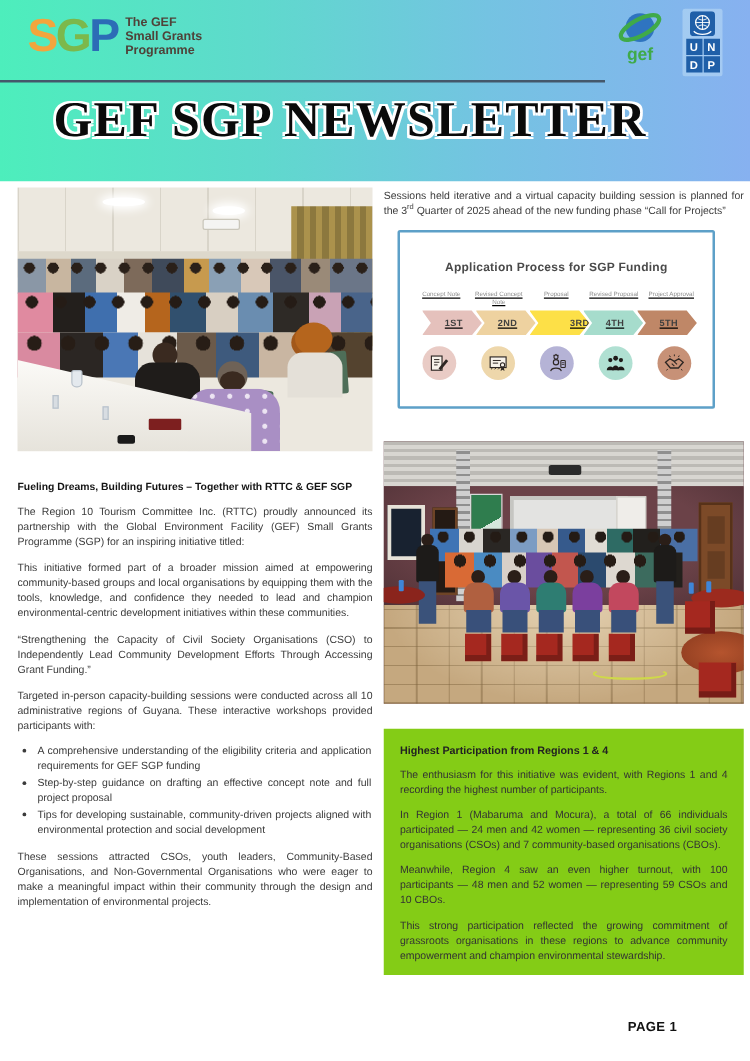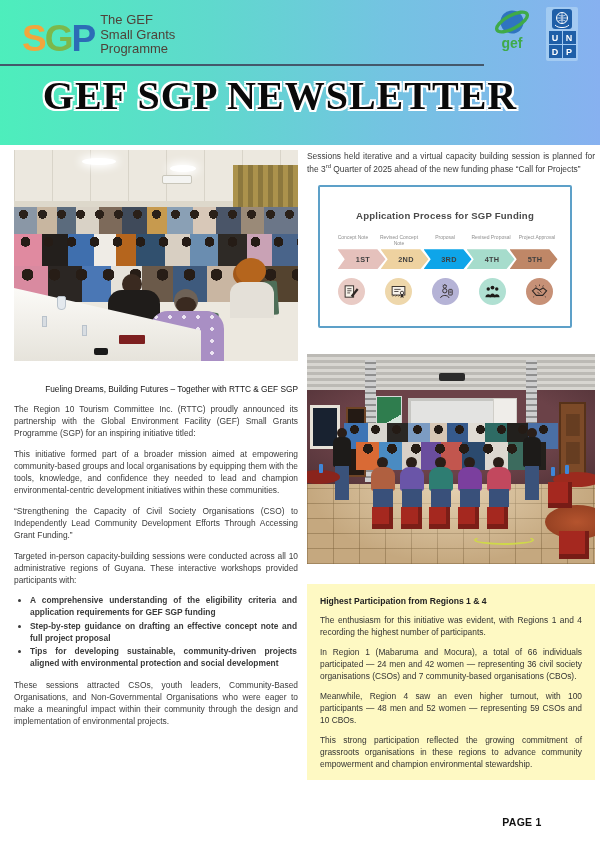--- a/index.html
+++ b/index.html
@@ -8,41 +8,41 @@
   .page { position:relative; width:600px; height:849px; margin:0 auto; background:#ffffff; overflow:hidden; }
 
   
   .masthead { position:absolute; top:0; left:0; width:600px; height:145px;
     background:linear-gradient(90deg,#4deebc 0%,#5fd9cd 35%,#74c3e2 65%,#87b1f0 100%); }
   .sgp-logo { position:absolute; left:22px; top:9px; display:flex; align-items:flex-end; }
   .sgp-letters { font-weight:bold; font-size:37px; line-height:1; letter-spacing:-2px; font-family:"Liberation Sans",sans-serif; }
   .sgp-letters .l-s { color:#f2a53d; }
   .sgp-letters .l-g { color:#7cb84b; }
   .sgp-letters .l-p { color:#2c6cb6; }
-  .sgp-tagline { margin-left:6px; margin-top:4px; font-size:13px; font-weight:normal; color:#4f4239; line-height:1.12; }
+  .sgp-tagline { margin-left:6px; margin-top:4px; font-size:10px; font-weight:bold; color:#4f4239; line-height:1.12; }
   .gef-logo { position:absolute; right:66px; top:5px; width:44px; text-align:center; }
   .undp-logo { position:absolute; right:22px; top:7px; width:32px; background:rgba(190,220,245,.55); padding:2px 2px 3px; border-radius:2px; }
   .undp-emblem { width:20px; height:20px; margin:0 auto 2px; display:block; }
   .undp-grid { display:grid; grid-template-columns:13px 13px; gap:1px; justify-content:center; }
   .undp-cell { width:13px; height:13px; background:#1f5fa8; color:#fff; font-size:9px; font-weight:bold; display:flex; align-items:center; justify-content:center; }
   .masthead-divider { position:absolute; left:0; top:64px; width:484px; height:2px; background:#44586b; }
   .banner-title { position:absolute; top:72px; left:0; width:560px; text-align:center;
     font-family:"Liberation Serif", serif; font-weight:bold; font-size:40px; letter-spacing:1px; color:#0a0a0a;
     text-shadow:-2px -2px 0 #fff, 2px -2px 0 #fff, -2px 2px 0 #fff, 2px 2px 0 #fff, 0 -2px 0 #fff, 0 2px 0 #fff, -2px 0 0 #fff, 2px 0 0 #fff; }
   .banner-date { position:absolute; top:112px; right:52px; font-family:"DejaVu Serif", serif; font-style:italic; font-size:22px; color:#121212; }
 
   
   .main { position:absolute; top:150px; left:14px; width:581px; display:flex; gap:9px; }
   .col-left { width:284px; }
   .col-right { width:288px; }
   p.body, li.body { font-size:8.4px; line-height:1.43; color:#3b3b3b; text-align:justify; margin:9px 0; }
-  ul.bullets { margin:8px 1px 8px 16px;font-weight:bold; }
+  ul.bullets { margin:8px 1px 8px 16px; }
   ul.bullets li { font-size:8.4px; line-height:1.4; color:#3b3b3b; text-align:justify; margin:2px 0; }
   .caption { margin-top:8px; font-size:8.6px; font-weight:bold; color:#1b79c0; }
-  .article-heading { margin-top:23px; font-size:8.3px; font-weight:normal; color:#141414;text-align:right; }
+  .article-heading { margin-top:23px; font-size:8.3px; font-weight:bold; color:#141414; }
 
   
   .photo { position:relative; overflow:hidden; }
   .photo1 { width:284px; height:211px; background:#ece8df; }
   .p1-ceiling { position:absolute; top:0; left:0; right:0; height:24%;
     background:linear-gradient(#f9f8f4,#e9e6dc);
     background-image:repeating-linear-gradient(90deg, rgba(180,175,160,.35) 0 1px, transparent 1px 38px); }
   .p1-light { position:absolute; top:4%; left:24%; width:34px; height:7px; background:#fff; box-shadow:0 0 8px 3px #fff; border-radius:50%; }
   .p1-light2 { left:55%; top:7%; width:26px; }
   .p1-ac { position:absolute; top:12%; left:52%; width:30px; height:9px; background:#f4f4f2; border:1px solid #c9c6ba; border-radius:2px; }
@@ -84,21 +84,21 @@
   .it-glass1 { left:10%; bottom:16%; width:5px; height:11px; background:#d8dde2; border:1px solid #b9c2cb; }
   .it-glass2 { left:24%; bottom:12%; width:5px; height:11px; background:#d8dde2; border:1px solid #b9c2cb; }
   .it-pitcher { left:15%; bottom:24%; width:9px; height:14px; background:#e4e9ee; border:1px solid #b9c2cb; border-radius:2px 2px 4px 4px; }
 
   
   p.intro { font-size:8.4px; line-height:1.45; color:#3b3b3b; text-align:justify; margin:0 0 10px; }
   p.intro sup { font-size:6px; }
 
   .process-box { margin:0 14px 0 11px; width:254px; height:143px; background:#fff; border:2px solid #5da0c8; border-radius:2px; padding-top:23px; }
   .process-title { text-align:center; font-size:9.6px; font-weight:bold; color:#4a4a4a; letter-spacing:.2px; }
-  .proc-row { display:flex; justify-content:center; }
+  .proc-row { display:flex; justify-content:center;text-decoration:underline; }
   .labels-row { margin-top:13px; }
   .label-cell { width:46px; text-align:center; font-size:5px; color:#8f8f8f; }
   .arrows-row { margin-top:3px; }
   .arrow { width:48px; height:20px; margin-right:-5px; display:flex; align-items:center; justify-content:center;
     clip-path:polygon(0 0, 83% 0, 100% 50%, 83% 100%, 0 100%, 15% 50%); }
   .arrow span { font-size:7.3px; font-weight:bold; color:#3f3f3f; letter-spacing:.3px; margin-left:3px; }
   .icons-row { margin-top:9px; gap:20px; }
   .icon-circle { width:27px; height:27px; border-radius:50%; display:flex; align-items:center; justify-content:center; }
   .icon-circle svg { width:17px; height:17px; }
 
@@ -263,21 +263,21 @@
           <div class="label-cell">Revised Proposal</div>
           <div class="label-cell">Project Approval</div>
         </div>
         <div class="proc-row arrows-row">
           <div class="arrow" style="background-color: rgb(229, 193, 188);">
               <span>1ST</span>
             </div>
           <div class="arrow" style="background-color: rgb(238, 210, 160);">
               <span>2ND</span>
             </div>
-          <div class="arrow" style="background-color: #0ea5e9;">
+          <div class="arrow" style="background-color: #fde047; justify-content: flex-end;">
               <span>3RD</span>
             </div>
           <div class="arrow" style="background-color: rgb(166, 220, 204);">
               <span>4TH</span>
             </div>
           <div class="arrow" style="background-color: rgb(191, 135, 103);">
               <span>5TH</span>
             </div>
         </div>
         <div class="proc-row icons-row">
@@ -386,21 +386,21 @@
         <div class="p2-table tb-l"></div>
         <div class="p2-table tb-r"></div>
         <div class="p2-table tb-br"></div>
         <div class="p2-cube cu1"></div>
         <div class="p2-cube cu2"></div>
         <div class="bottle bo1"></div>
         <div class="bottle bo2"></div>
         <div class="bottle bo3"></div>
       </div>
 
-      <div class="stats-box" style="background-color: #fef9c3;">
+      <div class="stats-box" style="background-color: #84cc16;">
         <div class="stats-title">Highest Participation from Regions 1 &amp; 4</div>
         <p class="body">The enthusiasm for this initiative was evident, with Regions 1 and 4 recording the highest number of participants.</p>
         <p class="body">In Region 1 (Mabaruma and Mocura), a total of 66 individuals participated — 24 men and 42 women — representing 36 civil society organisations (CSOs) and 7 community-based organisations (CBOs).</p>
         <p class="body">Meanwhile, Region 4 saw an even higher turnout, with 100 participants — 48 men and 52 women — representing 59 CSOs and 10 CBOs.</p>
         <p class="body">This strong participation reflected the growing commitment of grassroots organisations in these regions to advance community empowerment and champion environmental stewardship.</p>
       </div>
     </section>
   </main>
 
   <div class="page-number">PAGE 1</div>

